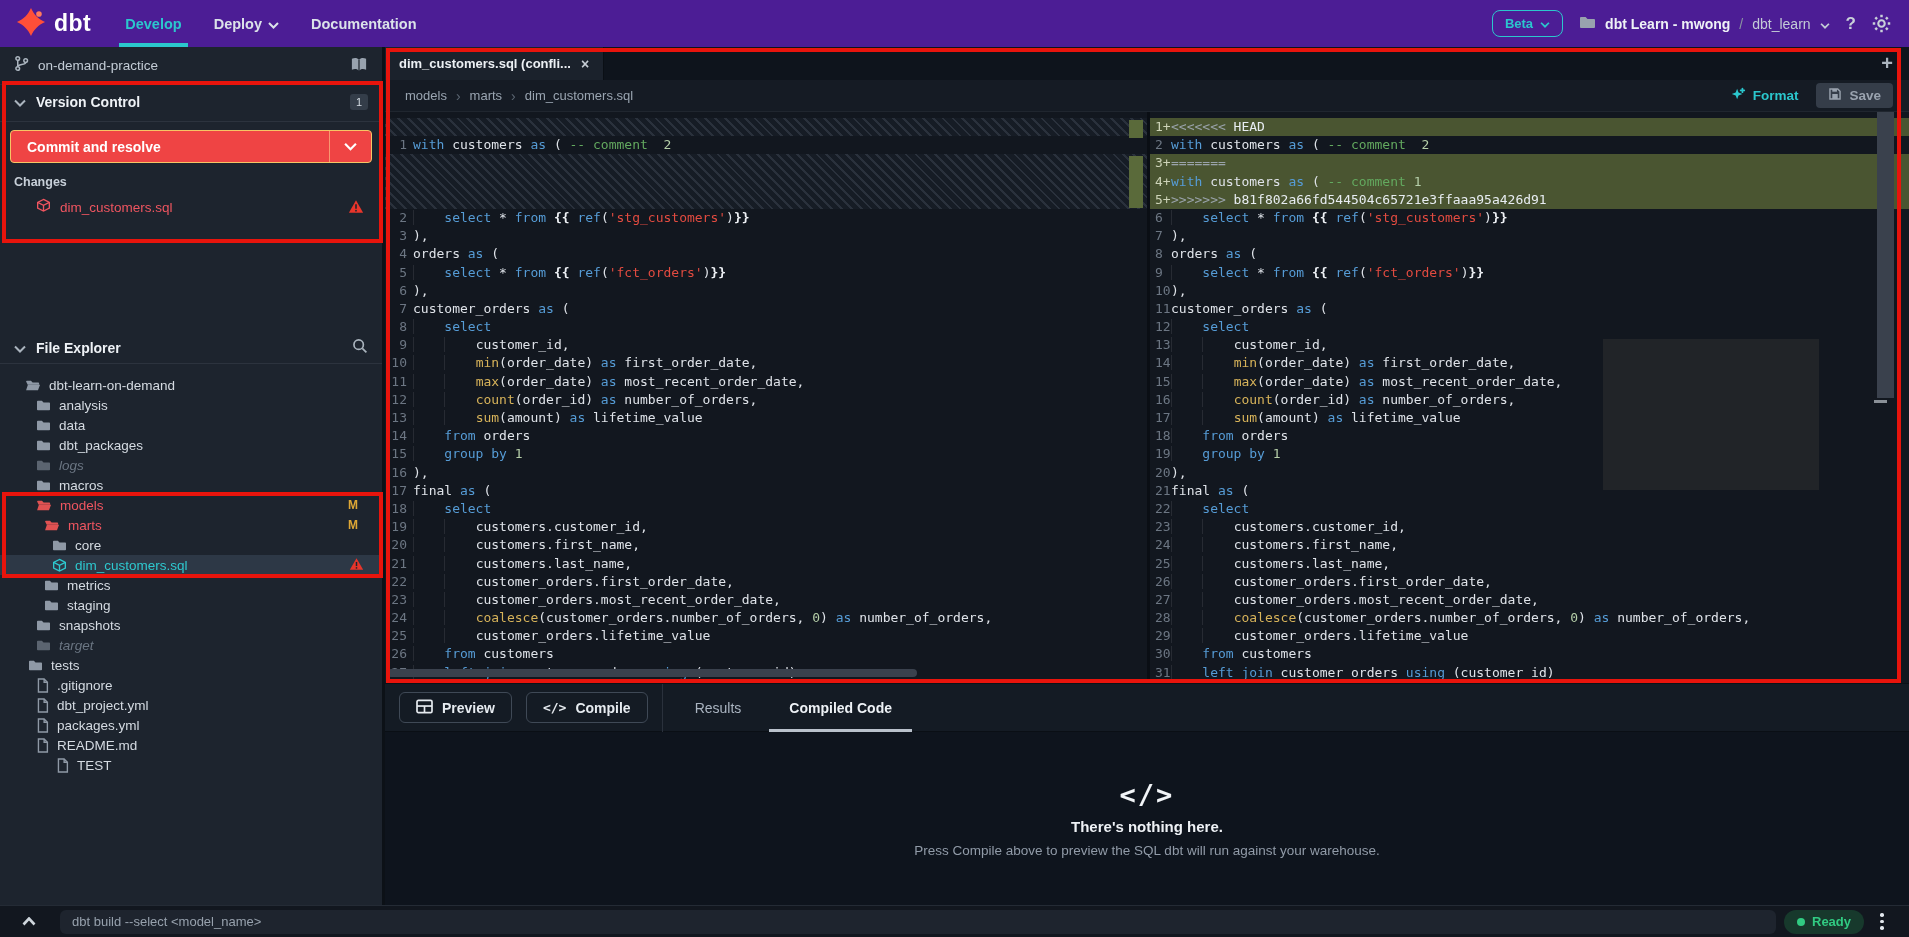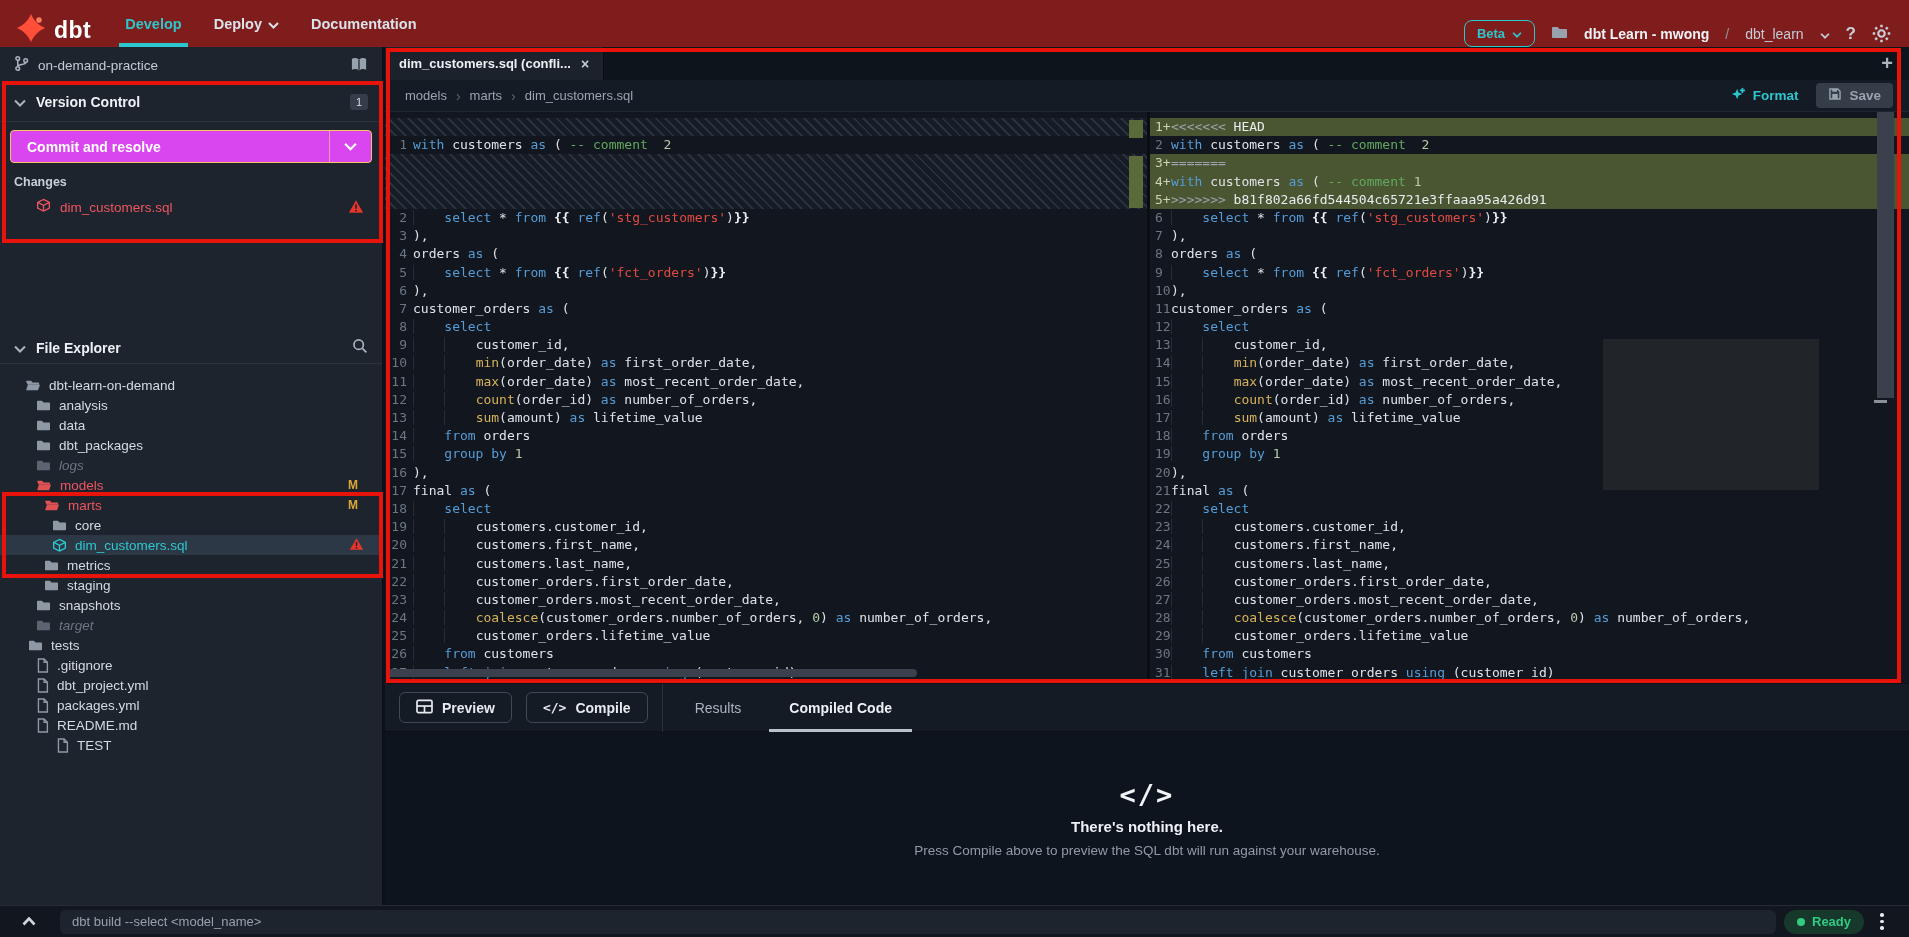--- a/index.html
+++ b/index.html
@@ -2,30 +2,30 @@
 <html><head>
 <meta charset="utf-8">
 <style>
   * { margin:0; padding:0; box-sizing:border-box; }
   html,body { background:#0c1117; }
   body { font-family:"Liberation Sans", sans-serif; }
   #app { position:relative; width:1909px; height:937px; overflow:hidden; background:#0c1117; color:#dfe4ea; }
   .abs { position:absolute; }
 
   
-  .navbar { left:0; top:0; width:1909px; height:47px; background:#7f1d1d; display:flex; align-items:flex-end; }
+  .navbar { left:0; top:0; width:1909px; height:47px; background:#4c1d95; display:flex; align-items:center; }
   .logo-wrap { display:flex; align-items:center; gap:8px; padding:0 18px 0 16px; }
   .logo-text { font-size:23px; font-weight:bold; color:#fff; letter-spacing:.5px; }
   .nav-menu { display:flex; align-items:center; height:47px; }
   .nav-item { position:relative; height:47px; display:flex; align-items:center; padding:0 16px; font-size:14.5px; font-weight:bold; color:#dbe2e9; cursor:pointer; gap:6px; }
   .nav-item.active { color:#2bc7cd; }
   .nav-item.active::after { content:""; position:absolute; left:10px; right:10px; bottom:0; height:4px; background:#2bc7cd; }
   .nav-right { margin-left:auto; display:flex; align-items:center; gap:16px; padding-right:18px; }
   .beta-pill { display:flex; align-items:center; gap:7px; border:1.5px solid #2bc7cd; color:#2bc7cd; font-size:13px; font-weight:bold; border-radius:8px; padding:5px 12px; cursor:pointer; }
-  .acct { display:flex; align-items:center; gap:16px; font-size:14px; }
+  .acct { display:flex; align-items:center; gap:9px; font-size:14px; }
   .acct .proj { color:#eef2f6; font-weight:bold; }
   .acct .sep { color:#8b95a1; }
   .acct .env { color:#c3ccd6; }
   .icon-btn { cursor:pointer; display:flex; align-items:center; }
   .q-icon { font-size:17px; font-weight:bold; color:#c9d1d9; }
 
   
   .branch-row { left:0; top:47px; width:382px; height:38px; background:#1d242e; border-bottom:1px solid #272e39; display:flex; align-items:center; padding:0 14px; gap:9px; }
   .branch-name { font-size:13.5px; color:#c3ccd6; flex:1; }
   .tabbar { left:385px; top:47px; width:1524px; height:33px; background:#0e141c; display:flex; align-items:stretch; }
@@ -40,21 +40,21 @@
   .crumb-actions { margin-left:auto; display:flex; align-items:center; gap:18px;justify-content:center; }
   .format-btn { display:flex; align-items:center; gap:7px; color:#2bc7cd; font-size:13.5px; font-weight:bold; cursor:pointer; }
   .save-btn { display:flex; align-items:center; gap:7px; background:#353d49; color:#9aa3af; font-size:13.5px; font-weight:bold; border-radius:4px; padding:4px 12px; cursor:default; }
 
   
   .sidebar { left:0; top:85px; width:382px; height:820px; background:#1d242e; }
   .vc-header { position:absolute; left:0; top:4px; width:100%; height:26px; display:flex; align-items:center; padding:0 14px; gap:10px; cursor:pointer; }
   .vc-title, .fe-title { font-size:14px; font-weight:bold; color:#eef2f6; }
   .vc-badge { margin-left:auto; background:#343d49; color:#d6dde4; font-size:11px; border-radius:3px; padding:2px 6px; }
   .side-divider { position:absolute; left:0; width:100%; height:1px; background:#2c333e; }
-  .commit-btn { position:absolute; left:10px; top:45px; width:362px; height:33px; background:#d946ef; border:1px solid #f6c565; border-radius:4px; display:flex; align-items:stretch; cursor:pointer; }
+  .commit-btn { position:absolute; left:10px; top:45px; width:362px; height:33px; background:#ef4444; border:1px solid #f6c565; border-radius:4px; display:flex; align-items:stretch; cursor:pointer; }
   .commit-label { flex:1; display:flex; align-items:center; padding-left:16px; color:#fff; font-size:14px; font-weight:bold; }
   .commit-caret { width:42px; display:flex; align-items:center; justify-content:center; border-left:1px solid rgba(255,220,150,.55); }
   .changes-label { position:absolute; left:14px; top:90px; font-size:12.5px; font-weight:bold; color:#c7cfd8; }
   .changed-row { position:absolute; left:0; top:111px; width:100%; height:22px; display:flex; align-items:center; padding-left:36px; gap:9px; cursor:pointer; }
   .changed-name { font-size:13.5px; color:#ef5560; }
   .changed-warn { position:absolute; right:18px; top:3px; }
 
   .fe-header { position:absolute; left:0; top:250px; width:100%; height:26px; display:flex; align-items:center; padding:0 14px; gap:10px; cursor:pointer; }
   .fe-search { margin-left:auto; cursor:pointer; }
 
@@ -334,20 +334,28 @@
           </span>
           <span>dbt_packages</span>
         </div>
         <div class="tree-row muted" style="padding-left: 36px;">
           <span style="display:flex">
             <svg width="15" height="13" viewBox="0 0 18 16">
               <path d="M1 3.2a1 1 0 0 1 1-1h5l2 2h7a1 1 0 0 1 1 1v7.6a1 1 0 0 1-1 1H2a1 1 0 0 1-1-1z" fill="#8f99a6"></path>
             </svg>
           </span>
           <span>logs</span>
+        </div>
+        <div class="tree-row" style="padding-left: 36px;">
+          <span style="display:flex">
+            <svg width="15" height="13" viewBox="0 0 18 16">
+              <path d="M1 3.2a1 1 0 0 1 1-1h5l2 2h7a1 1 0 0 1 1 1v7.6a1 1 0 0 1-1 1H2a1 1 0 0 1-1-1z" fill="#8f99a6"></path>
+            </svg>
+          </span>
+          <span>macros</span>
         </div>
         <div class="tree-row modified" style="padding-left: 36px;">
           <span style="display:flex">
             <svg width="16" height="13" viewBox="0 0 19 16">
               <path d="M1 3.2a1 1 0 0 1 1-1h5l2 2h7a1 1 0 0 1 1 1v2H3z" fill="#e05252"></path>
               <path d="M3.2 7.2h15l-2.6 6.6H1z" fill="#e05252"></path>
             </svg>
           </span>
           <span>models</span>
           <span class="tree-badge">M</span>

